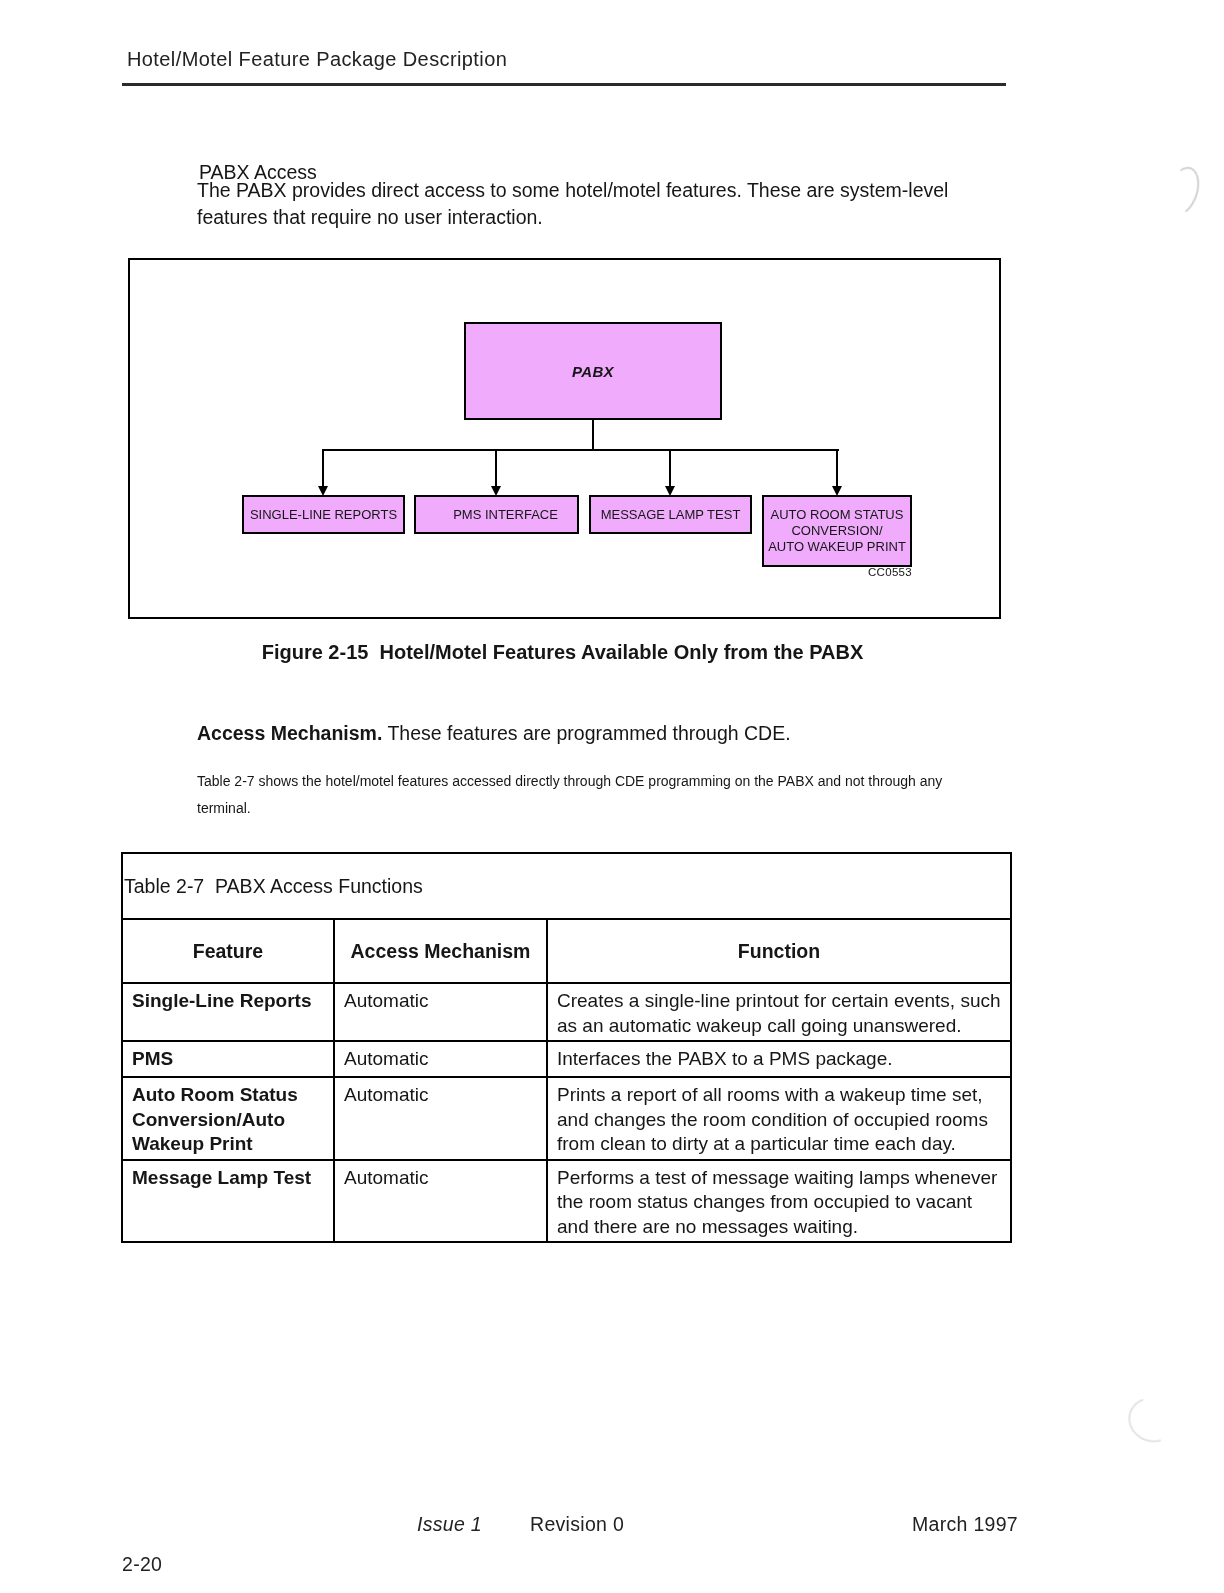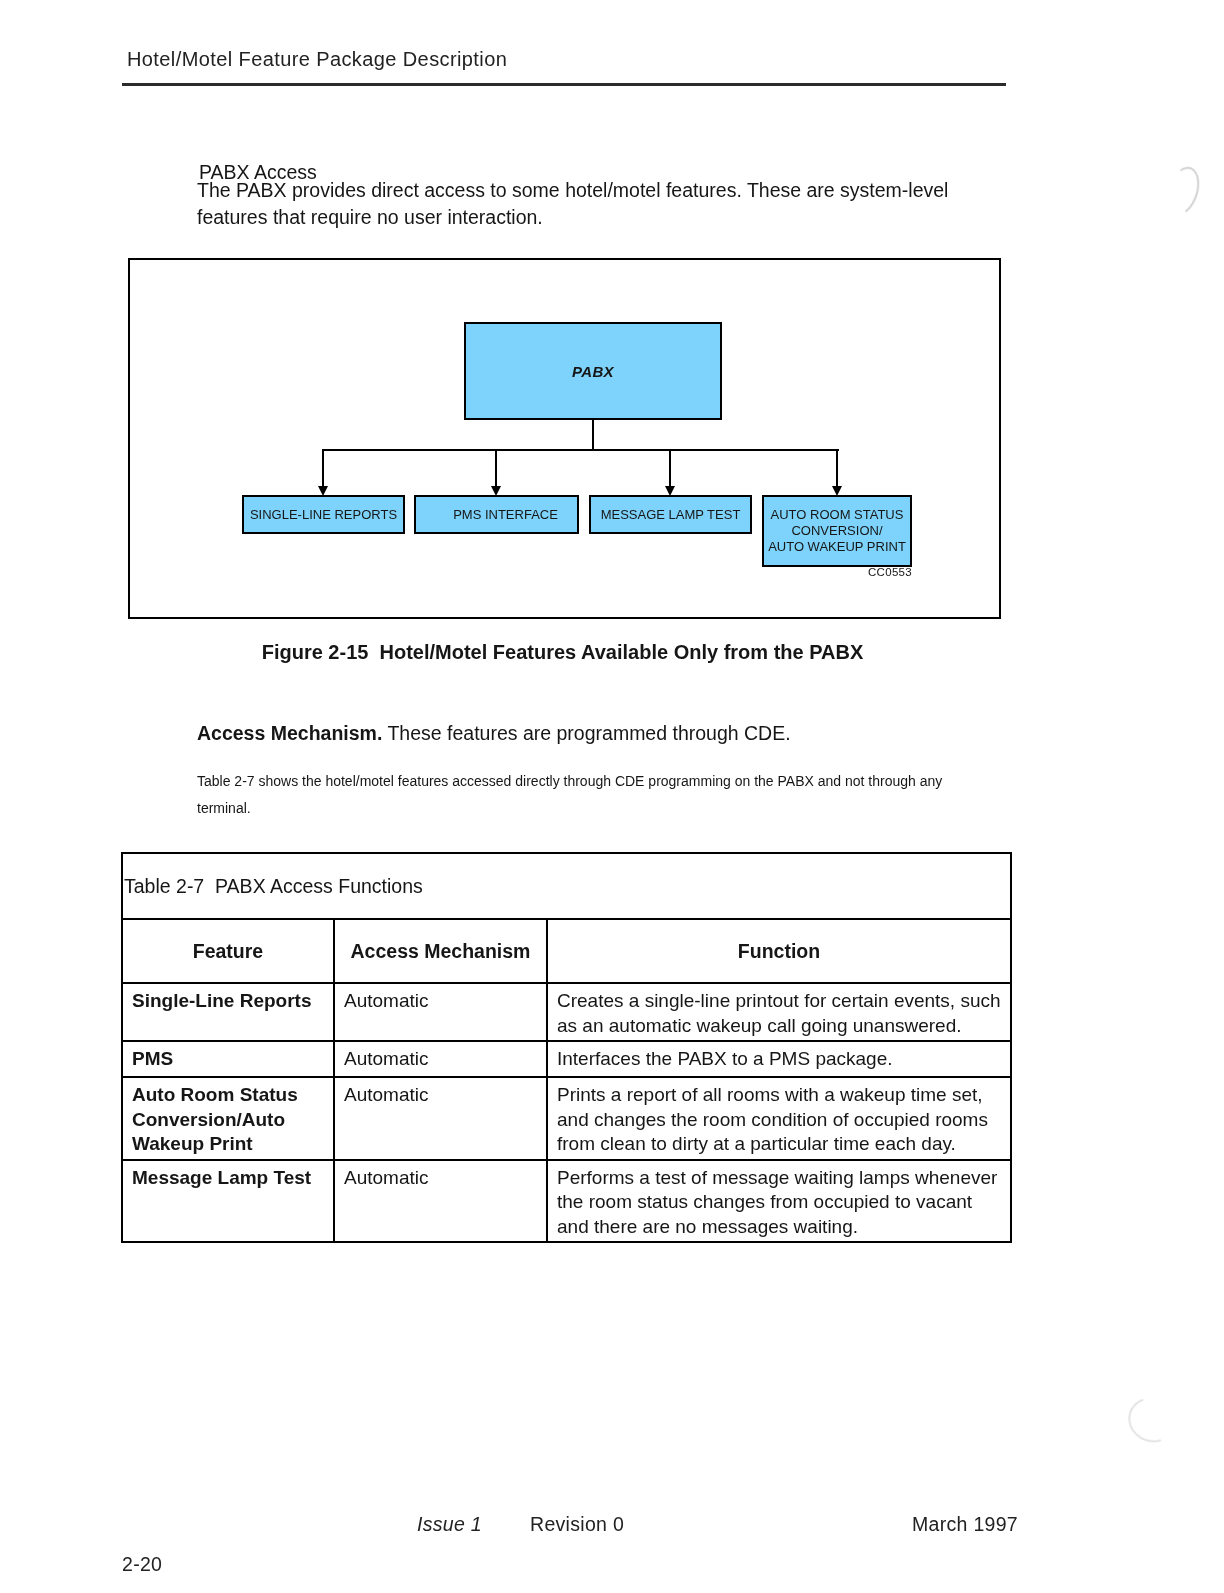--- a/index.html
+++ b/index.html
@@ -12,21 +12,21 @@
   .header-title{position:absolute;left:127px;top:48px;font-size:20px;letter-spacing:.4px;color:#222;}
   .header-rule{position:absolute;left:122px;top:83px;width:884px;height:3px;background:#2b2b2b;}
   
   .section-heading{position:absolute;left:199px;top:133px;font-size:19.5px;font-weight:normal;margin-top:28px;}
   .intro{position:absolute;left:197px;top:177px;width:815px;font-size:19.5px;line-height:26.5px;}
   .access-para{position:absolute;left:197px;top:722px;width:820px;font-size:19.5px;white-space:pre-wrap;}
   .access-para .lead{font-weight:bold;}
   .table-note{position:absolute;left:197px;top:768px;width:790px;font-size:14px;line-height:27px;}
   
   .fig-frame{position:absolute;left:128px;top:258px;width:869px;height:357px;border:2px solid #000;}
-  .node{position:absolute;border:2px solid #000;background:#7dd3fc;display:flex;align-items:center;justify-content:center;text-align:center;box-sizing:border-box;}
+  .node{position:absolute;border:2px solid #000;background:#f0abfc;display:flex;align-items:center;justify-content:center;text-align:center;box-sizing:border-box;}
   .node-root{left:334px;top:62px;width:258px;height:98px;font-size:15px;font-weight:bold;font-style:italic;letter-spacing:.3px;}
   .node-child{top:235px;height:39px;font-size:13px;line-height:15px;padding:1px 2px;}
   .node-c0{left:112px;width:163px;}
   .node-c1{left:284px;width:165px;padding-left:20px;}
   .node-c2{left:459px;width:163px;}
   .node-c3{left:632px;top:235px;width:150px;height:72px;font-size:13px;line-height:16px;white-space:pre-line;}
   .conn{position:absolute;background:#000;}
   .conn-stem{left:462px;top:160px;width:2px;height:29px;}
   .conn-h{left:193px;top:189px;width:516px;height:2px;}
   .conn-drop{top:189px;width:2px;height:38px;}

